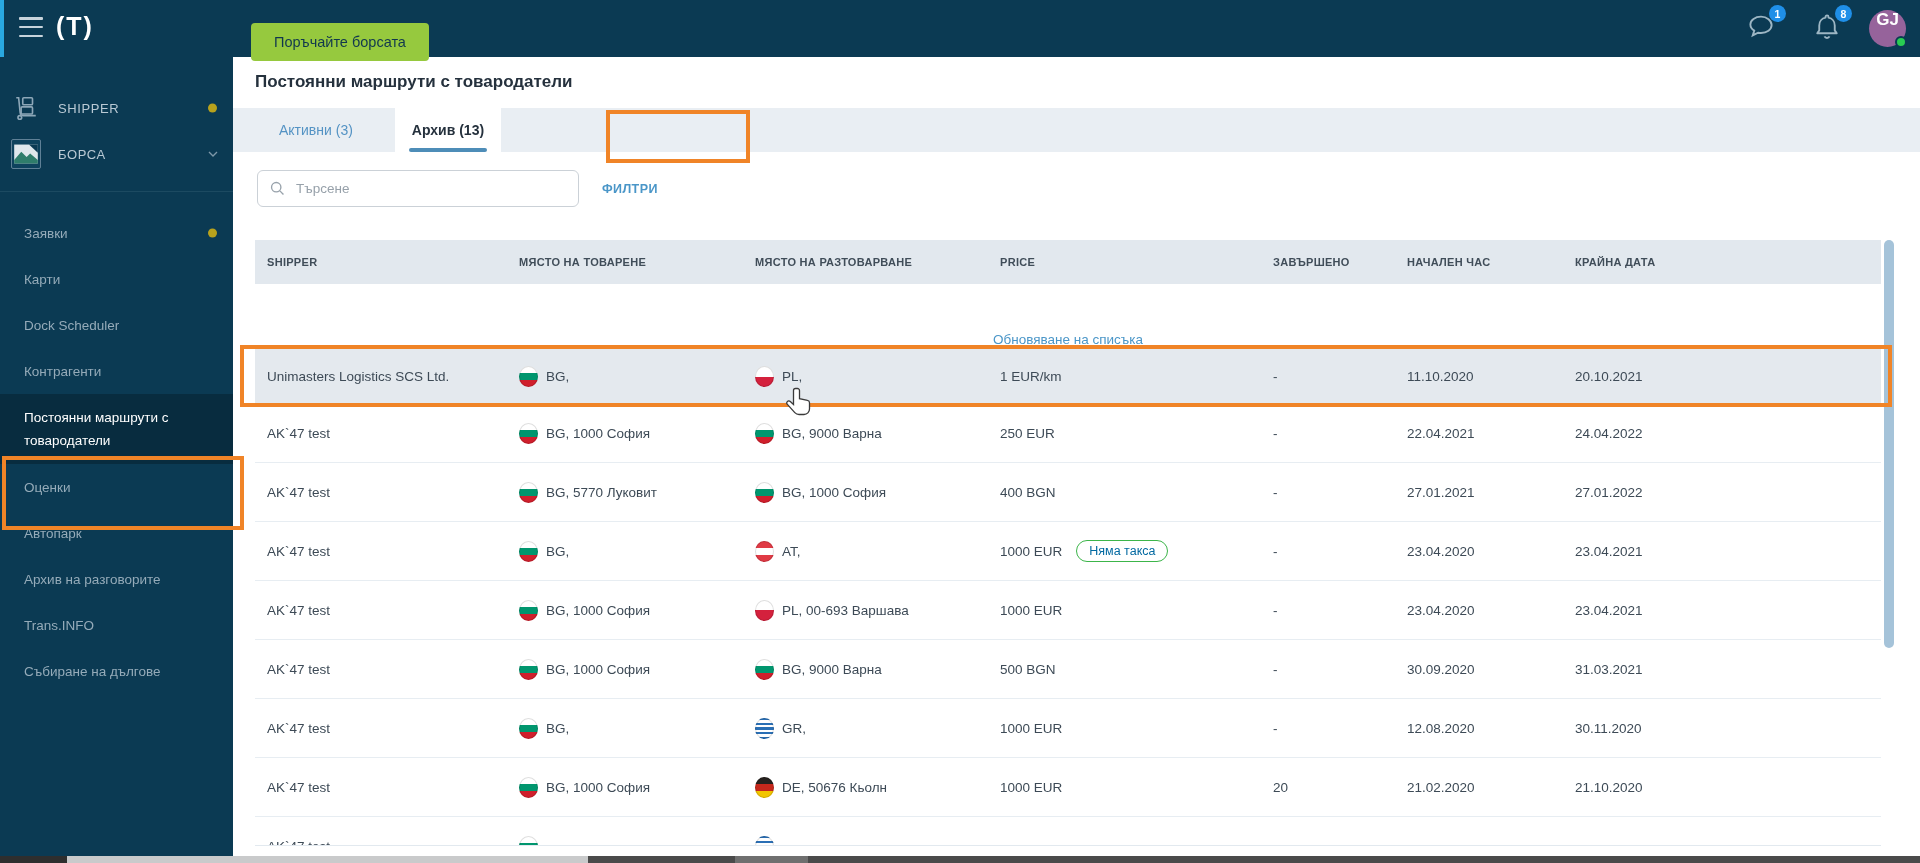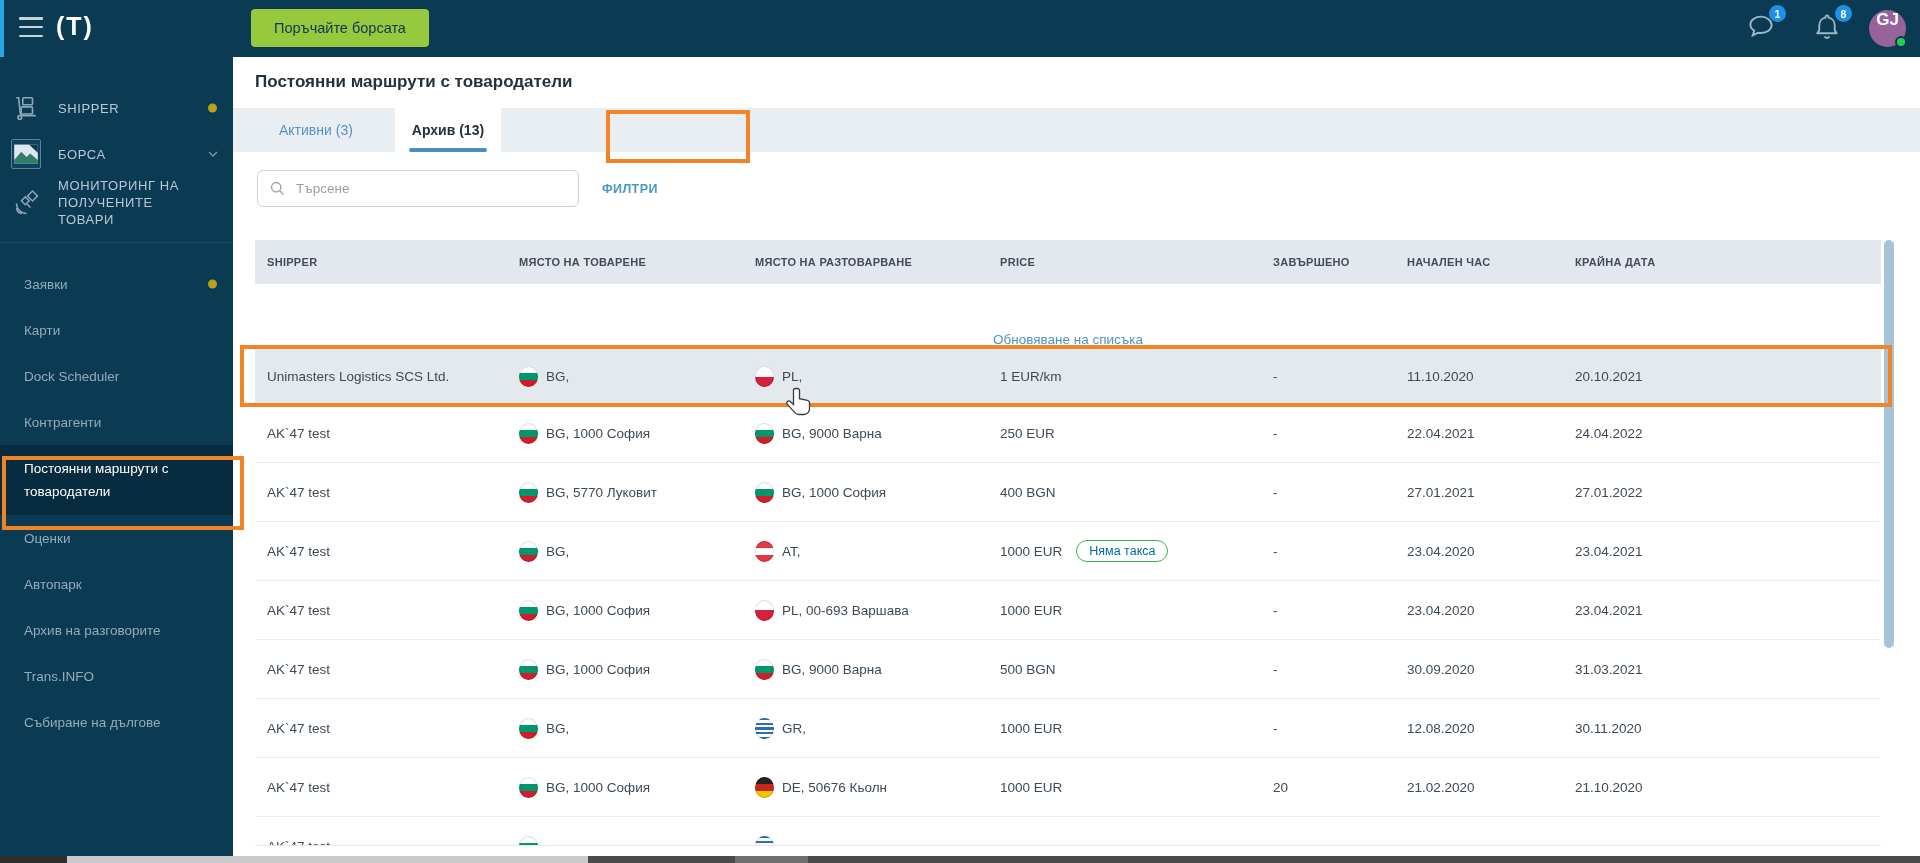--- a/index.html
+++ b/index.html
@@ -5,21 +5,21 @@
   *{margin:0;padding:0;box-sizing:border-box}
   html,body{width:1920px;height:863px}
   body{position:relative;font-family:"Liberation Sans",sans-serif;background:#fff;overflow:hidden;color:#3d4a56}
 
   
   .topbar{position:absolute;left:0;top:0;width:1920px;height:57px;background:#0b3a53;z-index:5}
   .blue-strip{position:absolute;left:0;top:0;width:4px;height:57px;background:#29a8e0}
   .hamburger{position:absolute;left:19px;top:17px;width:24px;height:20px;display:flex;flex-direction:column;justify-content:space-between;cursor:pointer}
   .hamburger span{display:block;height:2.5px;background:#c7d3db;border-radius:1px}
   .logo{position:absolute;left:56px;top:12px;font-size:25px;font-weight:bold;color:#fff;letter-spacing:2px}
-  .order-btn{position:absolute;left:251px;top:9px;width:178px;height:38px;background:#96c93e;border:none;border-radius:4px;color:#11374e;font-family:"Liberation Sans",sans-serif;font-size:14.5px;cursor:pointer}
+  .order-btn{position:absolute;left:251px;top:23px;width:178px;height:38px;background:#96c93e;border:none;border-radius:4px;color:#11374e;font-family:"Liberation Sans",sans-serif;font-size:14.5px;cursor:pointer}
   .tb-ic{position:absolute;width:32px;height:32px;top:11px;cursor:pointer}
   .tb-ic svg{width:30px;height:30px}
   .badge{position:absolute;top:-6px;right:-8px;min-width:17px;height:17px;border-radius:9px;background:#1f8fe8;color:#fff;font-size:10.5px;font-weight:bold;display:flex;align-items:center;justify-content:center;padding:0 4px}
   .avatar{position:absolute;left:1869px;top:10px;width:37px;height:37px;border-radius:50%;background:#96639b;color:#fff;font-size:17px;font-weight:bold;display:flex;align-items:flex-start;justify-content:center;cursor:pointer}
   .online{position:absolute;right:-1px;bottom:-1px;width:12px;height:12px;border-radius:50%;background:#29cc52;border:2px solid #0b3a53}
 
   
   .sidebar{position:absolute;left:0;top:57px;width:233px;height:799px;background:#0b3a53;z-index:4;padding-top:28px}
   .stop{position:relative;display:flex;align-items:center;min-height:46px;padding:0 34px 0 58px;color:#b9c9d4;font-size:13px;letter-spacing:.6px;cursor:pointer}
   .stop-label{line-height:17px}
@@ -142,34 +142,20 @@
             <rect x="1" y="2" width="20" height="16" fill="#dfe7ec"></rect>
             <path d="M1 15l6-7 4.5 4.5 3-3L21 15v3H1z" fill="#2f7d6b"></path>
             <path d="M13.5 2H21v7z" fill="#0b3a53"></path>
           </svg>
         </span>
         <span class="stop-label">БОРСА</span>
         <span class="chev"><svg viewBox="0 0 24 24">
             <path d="M6 9l6 6 6-6" fill="none" stroke="#7e98a8" stroke-width="2"></path>
           </svg></span>
       </div>
-      <div class="stop">
-        <span class="ic">
-          <svg viewBox="0 0 26 26">
-            <g fill="none" stroke="#8da7b8" stroke-width="1.5">
-              <rect x="16" y="2.5" width="7" height="7" transform="rotate(45 19.5 6)"></rect>
-              <rect x="9.5" y="8" width="5.5" height="5.5" transform="rotate(45 12.2 10.8)"></rect>
-              <path d="M3.5 13.5a10 10 0 0 0 10 10"></path>
-              <path d="M3.5 18a5.5 5.5 0 0 0 5.5 5.5"></path>
-              <path d="M14 14l3.5 3.5"></path>
-            </g>
-          </svg>
-        </span>
-        <span class="stop-label">МОНИТОРИНГ НА ПОЛУЧЕНИТЕ ТОВАРИ</span>
-      </div>
     </div>
   <div class="divider"></div>
   <div class="side-list">
       <div class="sitem">
         <span>Заявки</span>
         <span class="ydot"></span>
       </div>
       <div class="sitem">
         <span>Карти</span>
       </div>

